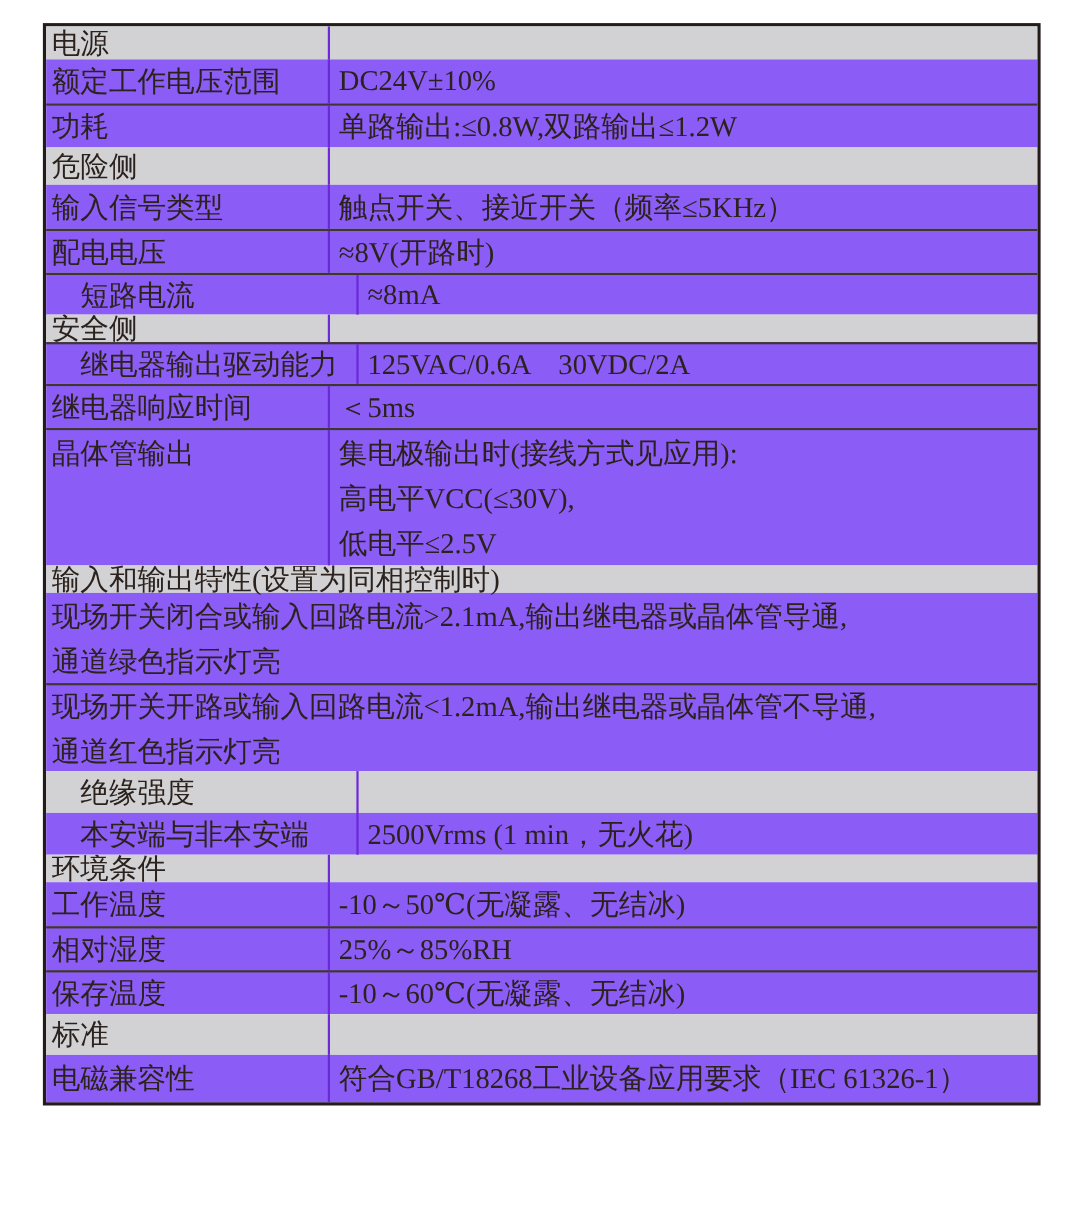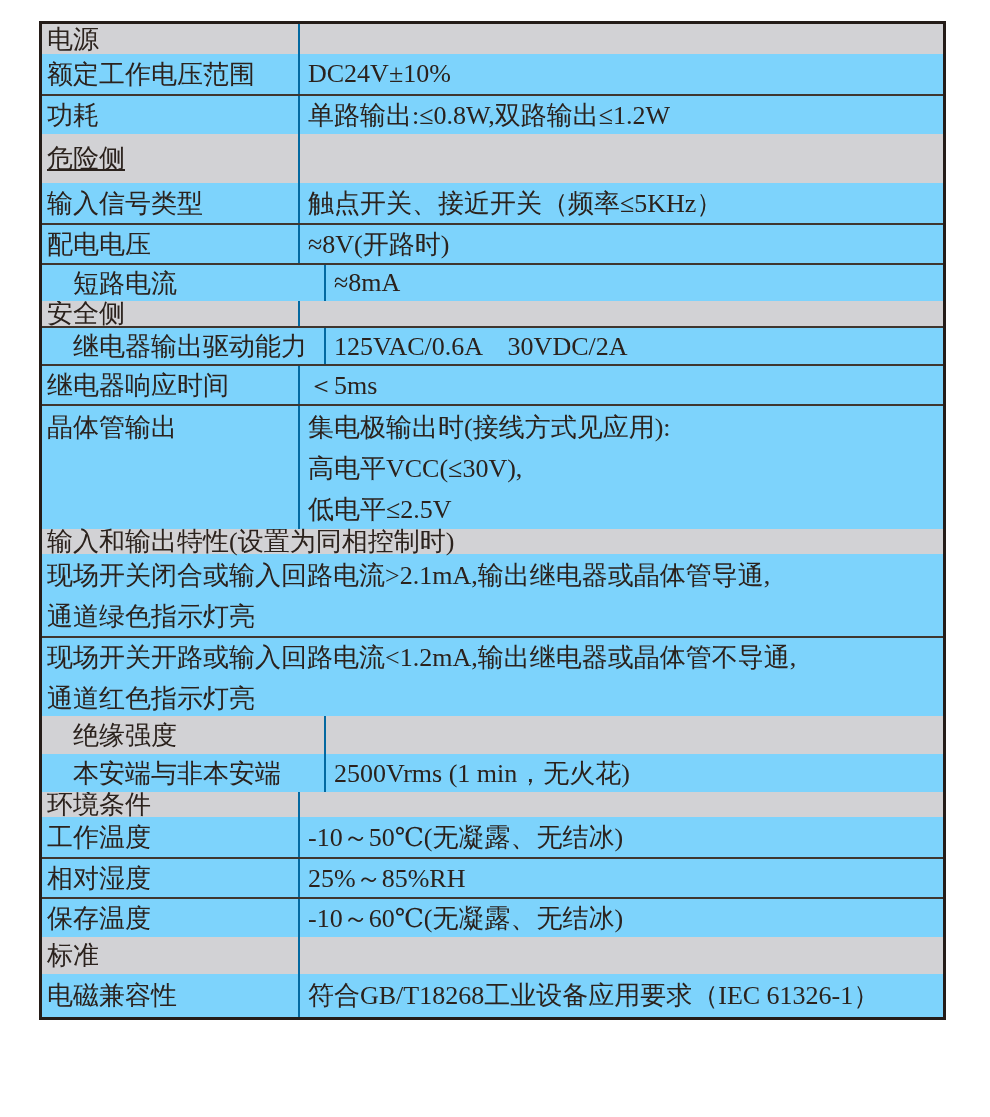--- a/index.html
+++ b/index.html
@@ -17,21 +17,21 @@
     width: 907px;
     border: 3px solid #241c18;
     box-sizing: border-box;
     color: #2b221d;
     font-size: 26px;
   }
   .row {
     display: flex;
     align-items: center;
     box-sizing: border-box;
-    background: #7dd3fc;
+    background: #8b5cf6;
   }
   .row.sec {
     background: #d2d2d5;
   }
   .row.lt {
     border-top: 2px solid #3f362f;
   }
   .cell {
     box-sizing: border-box;
     overflow: hidden;
@@ -39,21 +39,21 @@
   }
   .label {
     width: 258px;
     flex: 0 0 258px;
     padding-left: 5px;
     align-self: stretch;
     display: flex;
     align-items: center;
   }
   .divided .label {
-    border-right: 2px solid #0369a1;
+    border-right: 2px solid #6d28d9;
   }
   .value {
     flex: 1 1 auto;
     padding-left: 8px;
   }
   .fullcell {
     flex: 1 1 auto;
     padding-left: 5px;
   }
   .row.tall {
@@ -62,21 +62,21 @@
   .row.tall .label {
     align-items: flex-start;
     line-height: 41px;
   }
   .row.tall .cell {
     line-height: 41px;
     padding-top: 1px;
   }
   
   .h30 { height: 30px; }
-  .h34 { height: 49px; text-decoration: underline; }
+  .h34 { height: 34px; }
   .h35 { height: 25px; }
   .h37 { height: 37px; }
   .h38 { height: 38px; padding-left: 26px; }
   .h40 { height: 40px; }
   .h42 { height: 42px; }
   .h43 { height: 43px; }
   .h80 { height: 80px; }
   .h82 { height: 82px; }
   .h125 { height: 125px; }
 </style>

